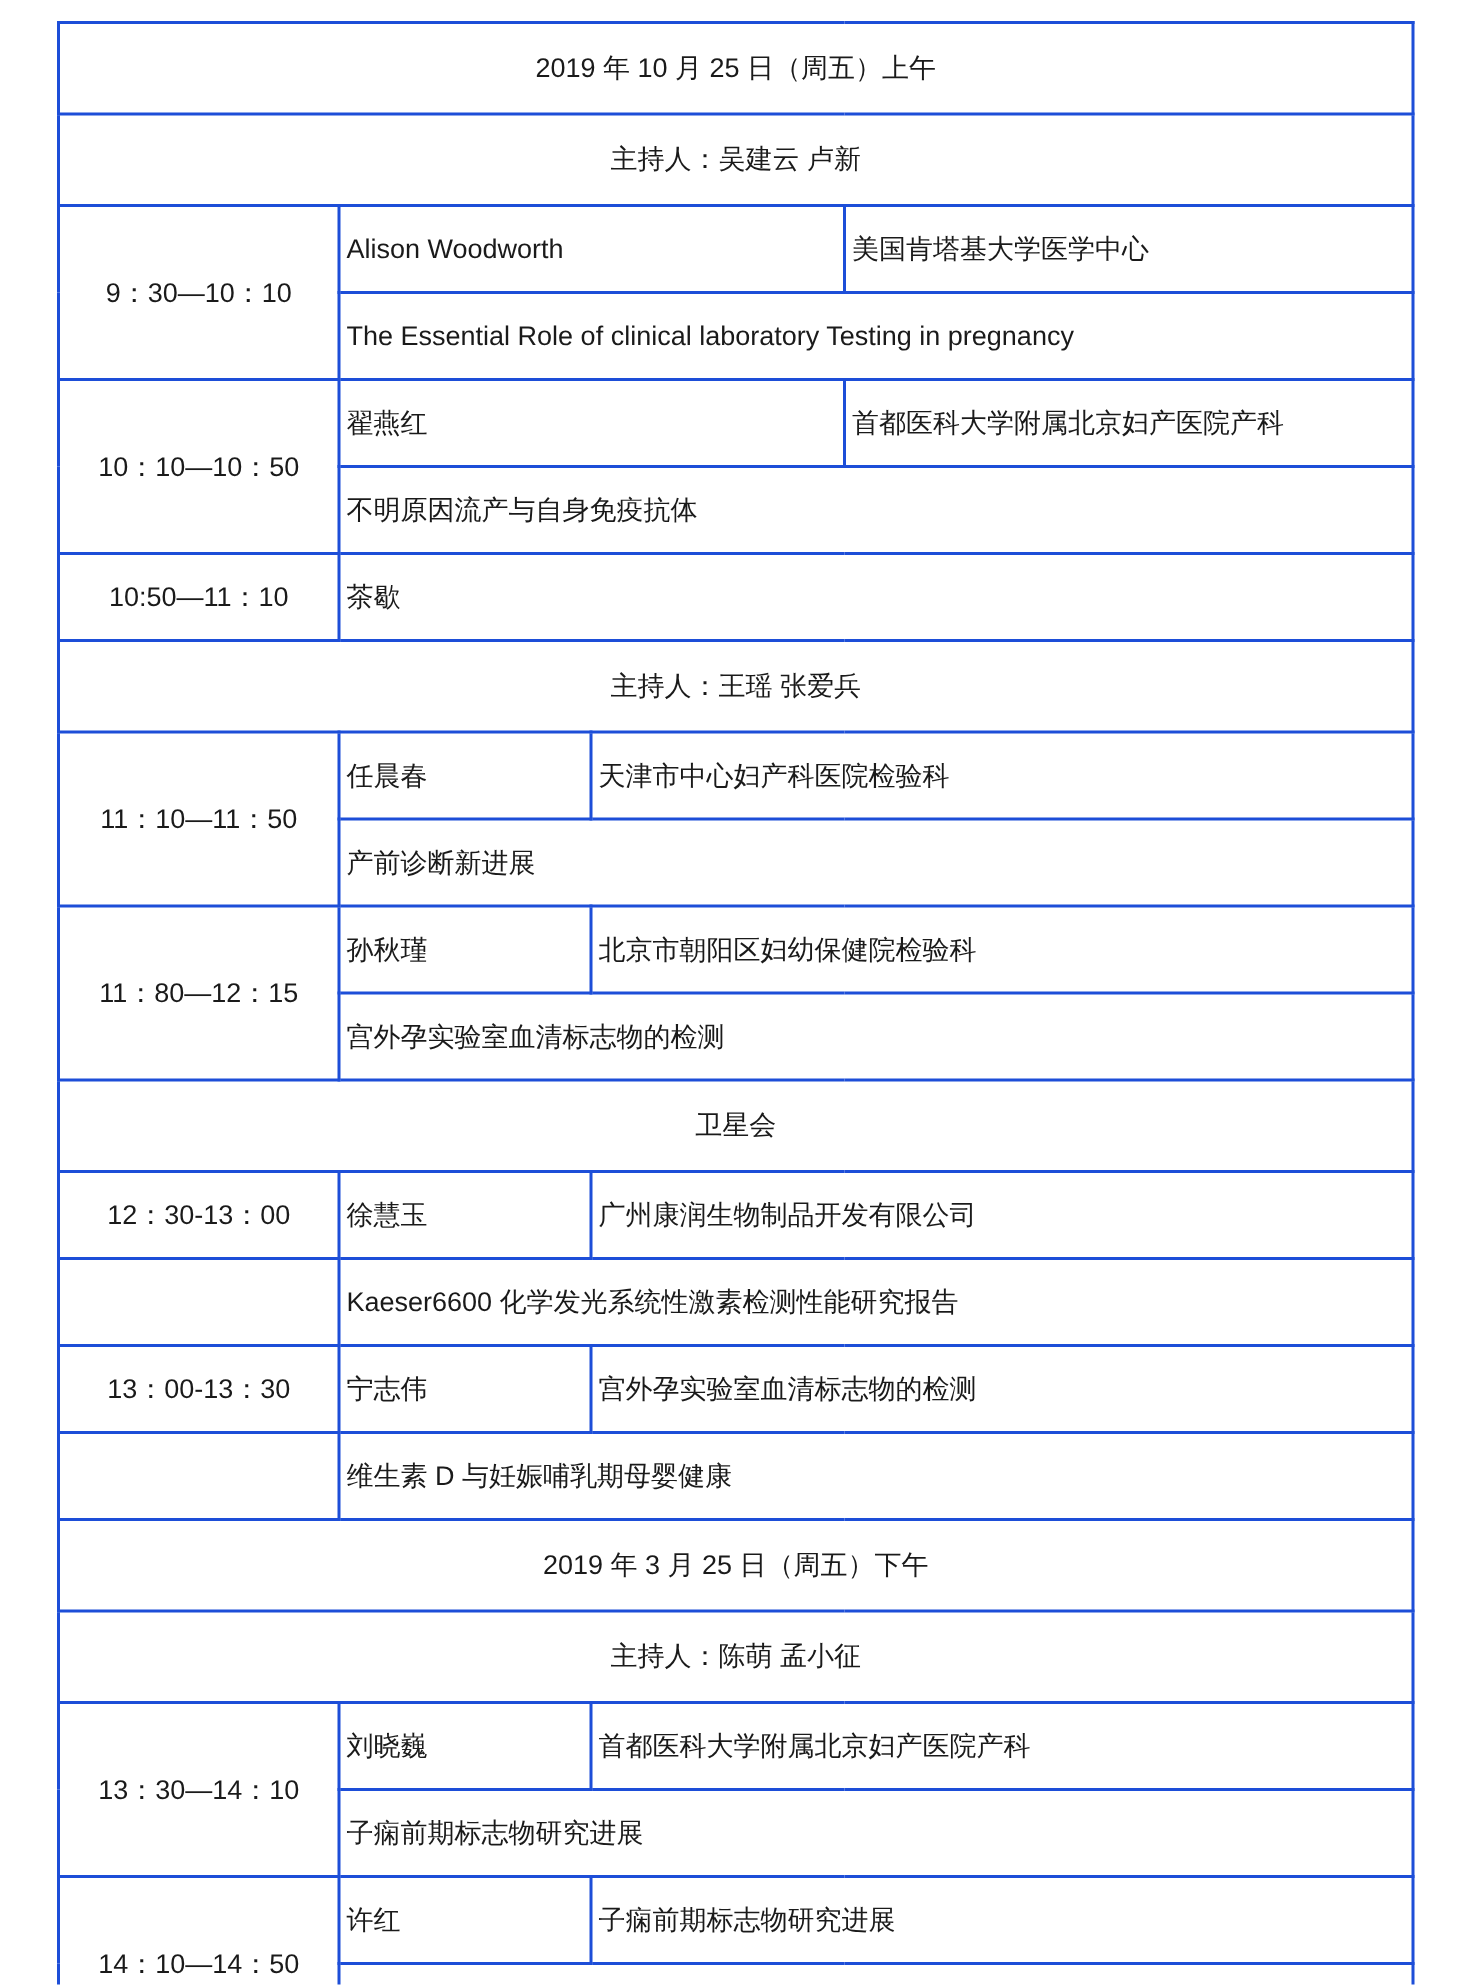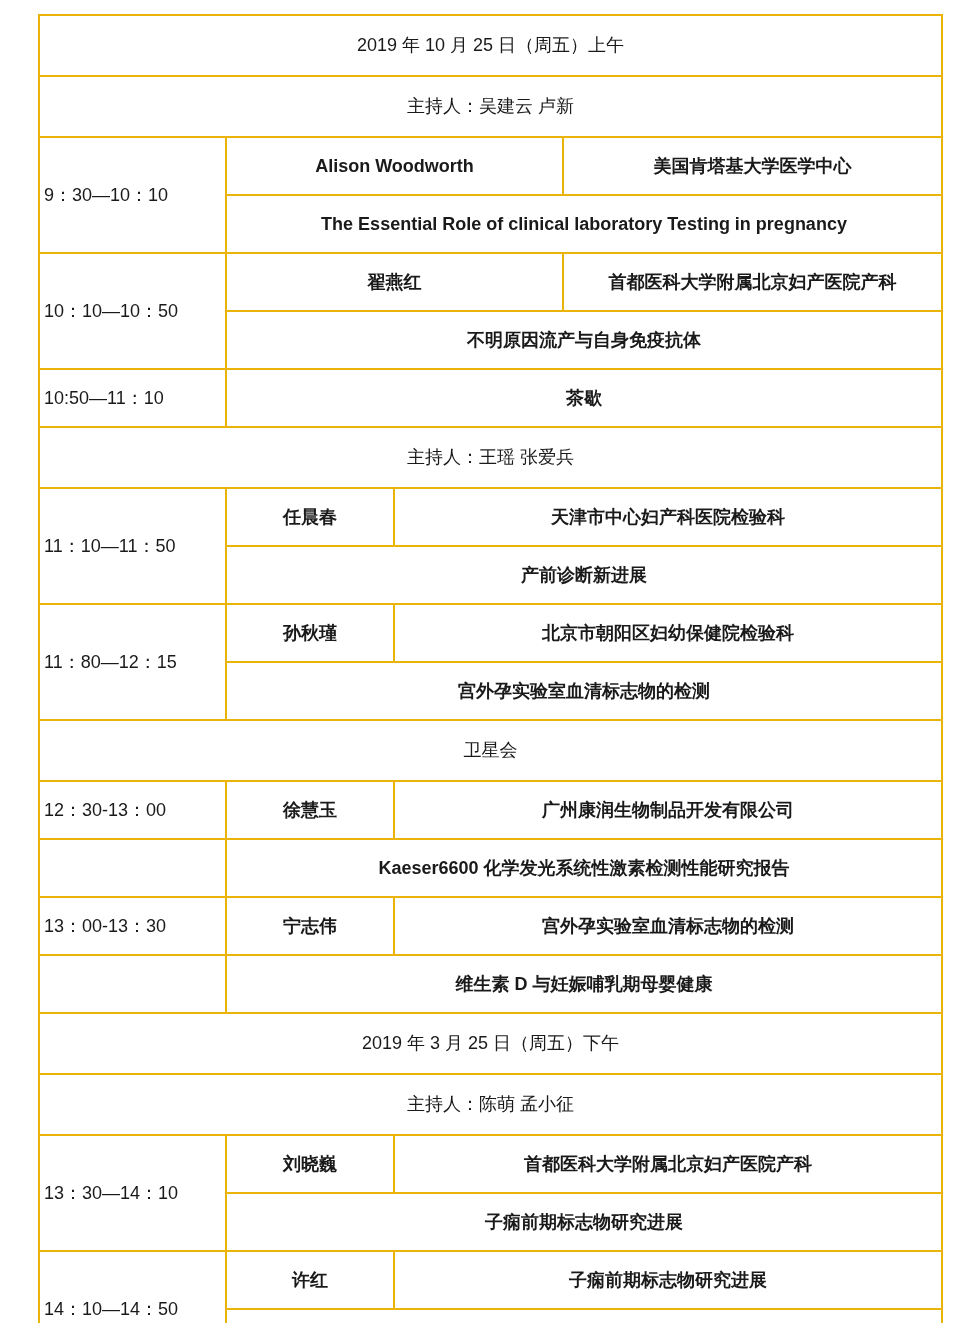--- a/index.html
+++ b/index.html
@@ -21,39 +21,38 @@
     position: absolute;
     left: 38px;
     top: 14px;
     width: 903px;
     border-collapse: collapse;
     table-layout: fixed;
     font-size: 18px;
     line-height: 1.25;
   }
   table.schedule td {
-    border: 2px solid #eab308;
+    border: 2px solid #1d4ed8;
     padding: 2px 4px;
     height: 52px;
     vertical-align: middle;
     overflow: hidden;
     white-space: nowrap;
   }
   tr.hdr-row td {
     text-align: center;
     height: 55px;
   }
   td.time-cell {
-    text-align: left;
+    text-align: center;
   }
   td.name-cell, td.topic-cell, td.aff-cell, td.break-cell {
-    text-align: center;
+    text-align: left;
     padding-left: 12px;
     padding-right: 4px;
-    font-weight: bold;
   }
 </style>
 </head>
 <body>
 
 <div class="page">
   <table class="schedule">
     <colgroup>
       <col style="width:187px">
       <col style="width:168px">

